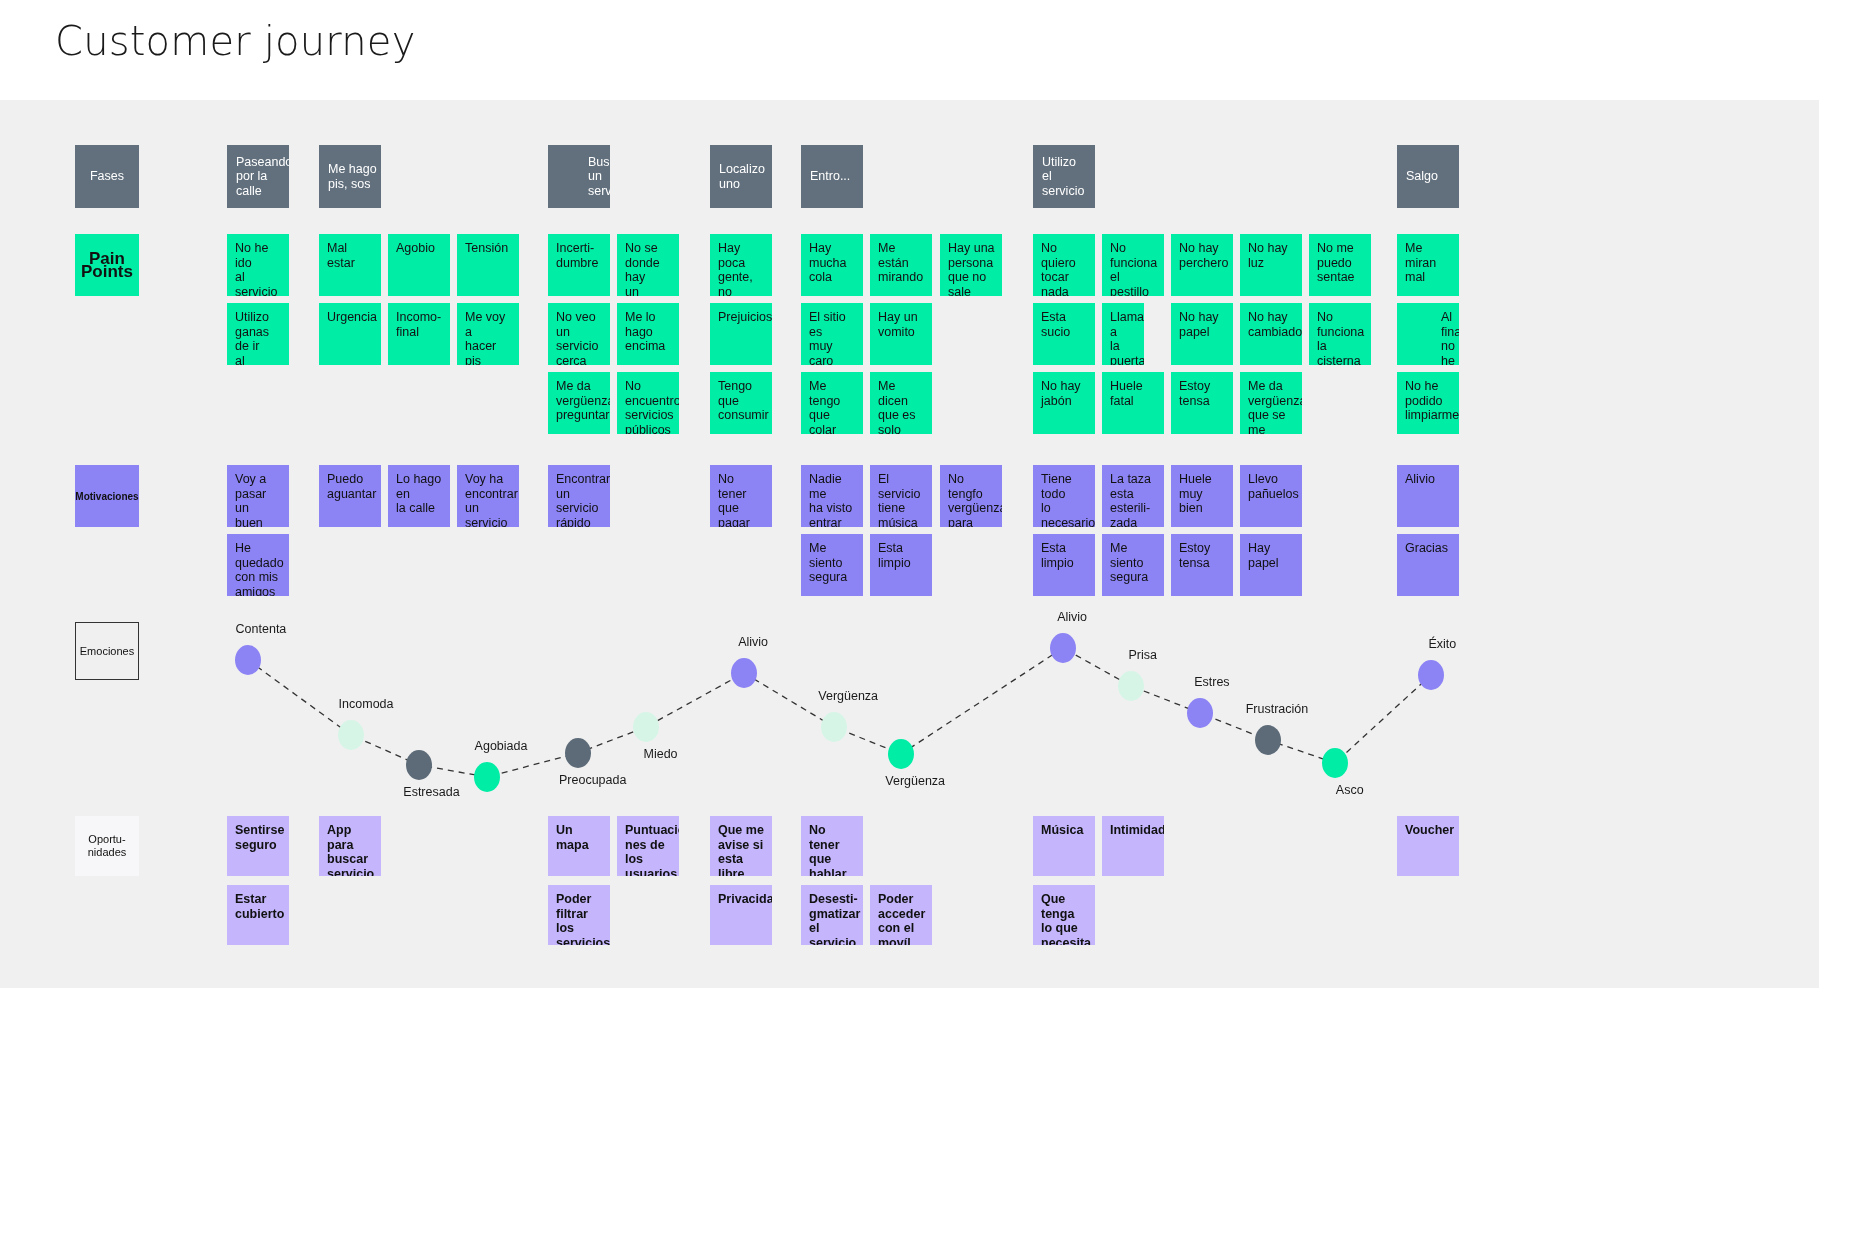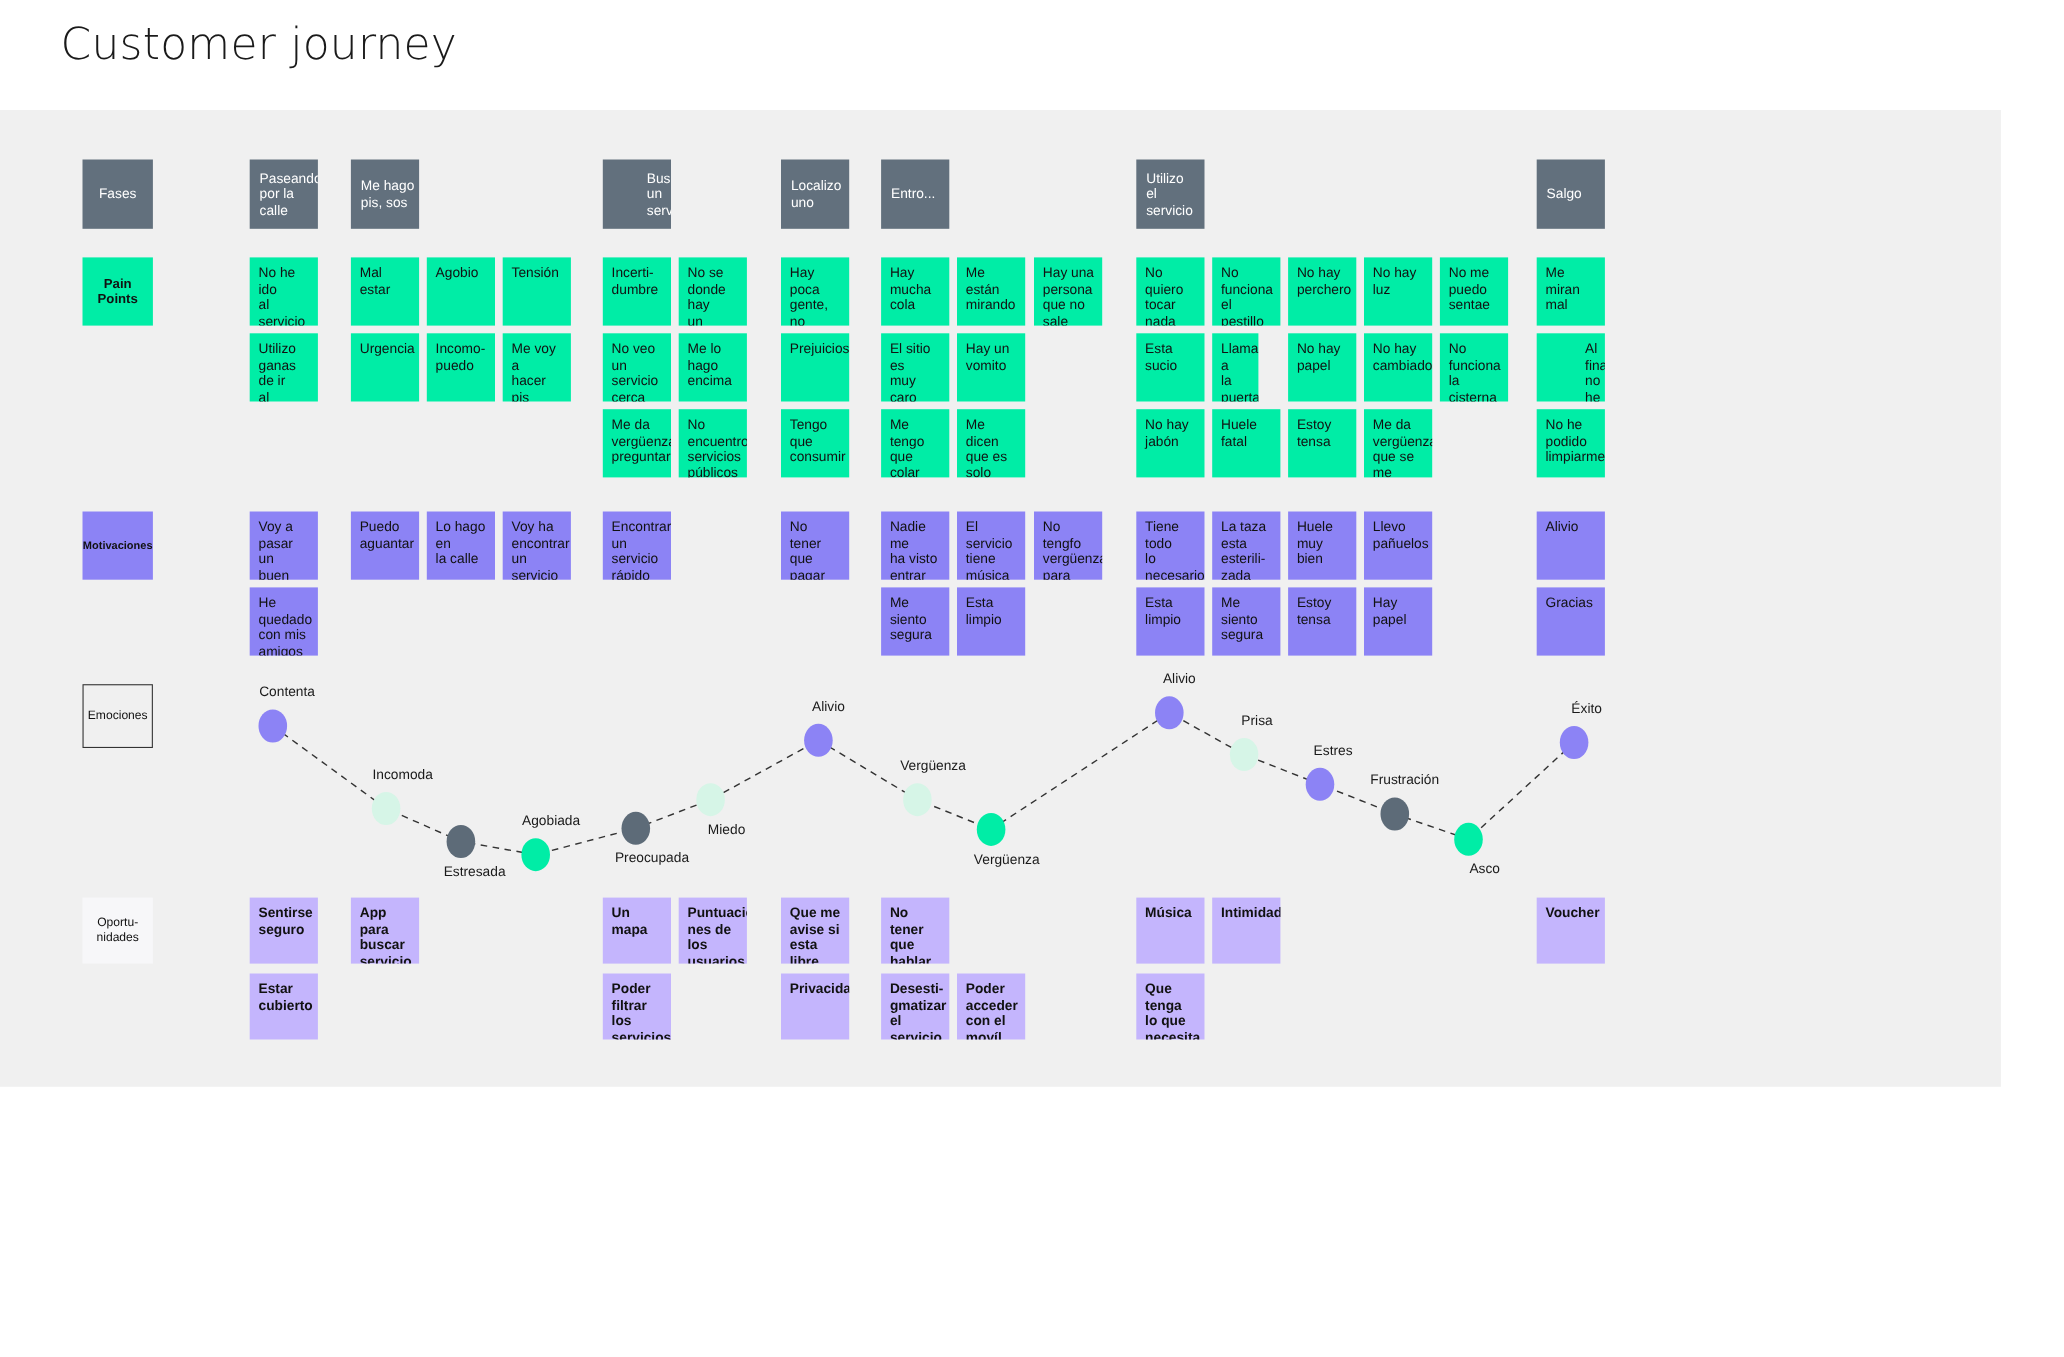--- a/index.html
+++ b/index.html
@@ -43,21 +43,21 @@
   }
   .note.phase span { display: block; }
   .note.pain   { background: #00eda6; }
   .note.motiv  { background: #8c83f5; }
   .note.oppo   { background: #c4b5fd; font-weight: bold; }
 
   .lane-label {
     position: absolute;
     display: flex; align-items: center; justify-content: center;
     text-align: center;
-    font-size: 12px; line-height: 13px; font-weight: 700;
+    font-size: 17px; line-height: 13px; font-weight: 700;
     color: #111;
     font-family: "Liberation Sans", sans-serif;
   }
   .lane-label.pain  { background: #00eda6; }
   .lane-label.motiv { background: #8c83f5; font-size: 10px; }
   .lane-label.phase { background: #62707d; color:#fff; font-weight:400; font-size: 12.5px;}
   .lane-label.emo   { background: #f0f0f0; border: 1px solid #333; font-size: 11px; font-weight: 400;}
   .lane-label.oppo  { background: #f7f7f9; font-size: 11px; font-weight: 400;}
 
   
@@ -145,21 +145,21 @@
       <div class="note pain" style="left: 1309px; top: 234px; width: 62px; height: 62px;">No me
 puedo
 sentae</div>
       <div class="note pain" style="left: 1397px; top: 234px; width: 62px; height: 62px;">Me miran
 mal</div>
       <div class="note pain" style="left: 227px; top: 303px; width: 62px; height: 62px;">Utilizo
 ganas de ir
 al servicio</div>
       <div class="note pain" style="left: 319px; top: 303px; width: 62px; height: 62px;">Urgencia</div>
       <div class="note pain" style="left: 388px; top: 303px; width: 62px; height: 62px;">Incomo-
-puedo</div>
+final</div>
       <div class="note pain" style="left: 457px; top: 303px; width: 62px; height: 62px;">Me voy a
 hacer pis
 encima</div>
       <div class="note pain" style="left: 548px; top: 303px; width: 62px; height: 62px;">No veo un
 servicio
 cerca</div>
       <div class="note pain" style="left: 617px; top: 303px; width: 62px; height: 62px;">Me lo hago
 encima</div>
       <div class="note pain" style="left: 710px; top: 303px; width: 62px; height: 62px;">Prejuicios</div>
       <div class="note pain" style="left: 801px; top: 303px; width: 62px; height: 62px;">El sitio es

